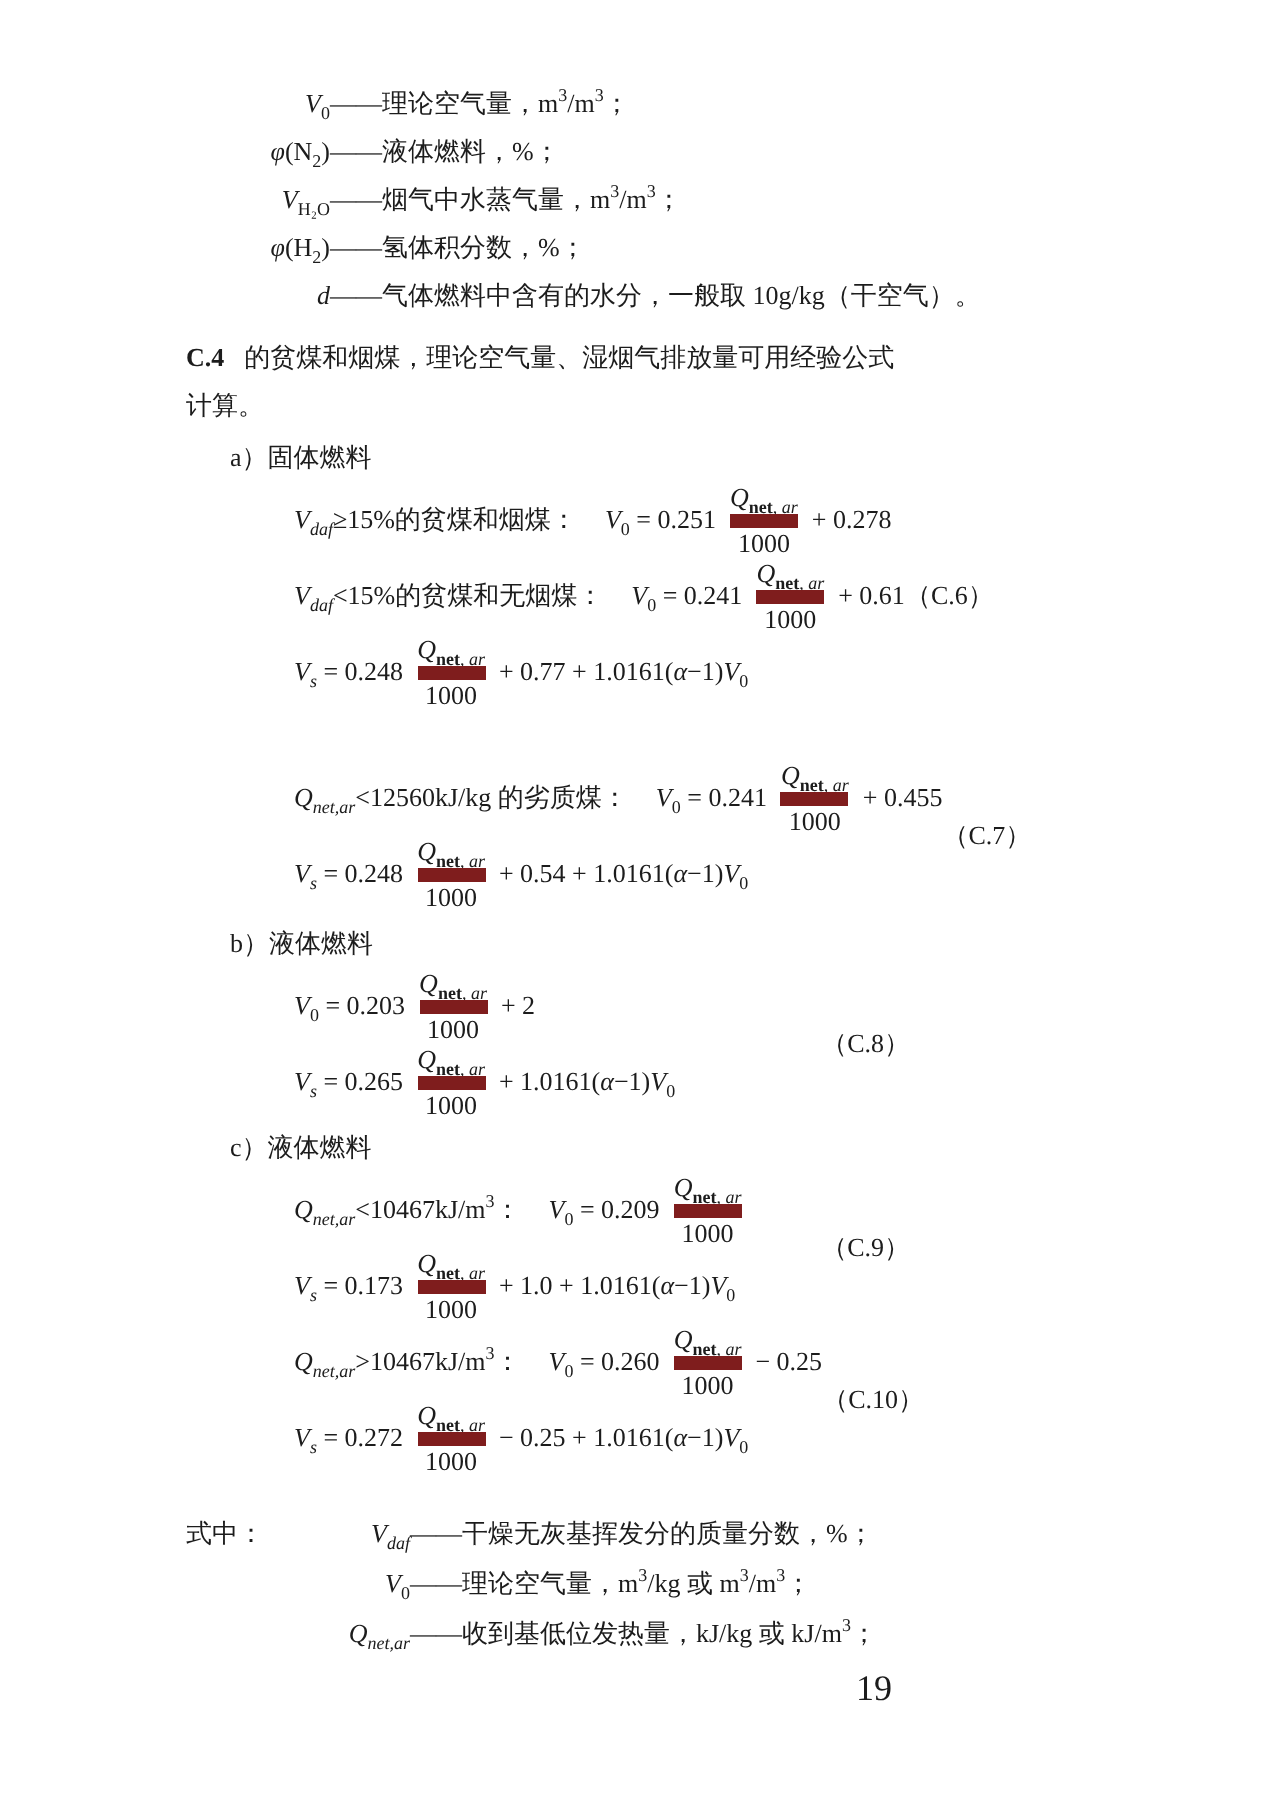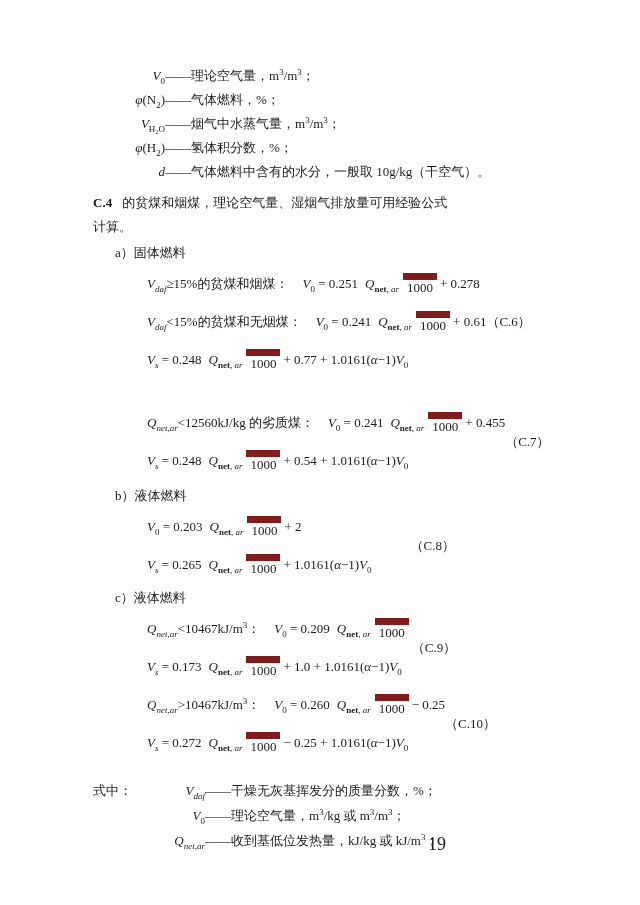--- a/index.html
+++ b/index.html
@@ -1,41 +1,41 @@
 <!DOCTYPE html>
 <html><head>
 <meta charset="utf-8">
 <style>
   html,body{margin:0;padding:0;}
   body{
     width:640px;height:905px;background:#ffffff;color:#1c1c1c;
     font-family:"Liberation Serif","DejaVu Serif",serif;
     font-size:13px;overflow:hidden;
   }
-  .page{box-sizing:border-box;width:548px;height:905px;padding:64px 93px 0 93px;position:relative;}
+  .page{box-sizing:border-box;width:548px;height:905px;padding:40px 93px 0 93px;position:relative;}
   i{font-style:italic;}
   sub{font-size:9px;line-height:0;}
   sup{font-size:9px;line-height:0;}
   
   .def-row{display:flex;line-height:24px;white-space:nowrap;}
   .def-term{width:72px;text-align:right;flex:0 0 auto;}
   .def-text{flex:0 0 auto;}
   
   .clause{margin:7px 0 0 0;line-height:24px;}
   .clause-num{font-weight:bold;margin-right:10px;}
   
   .sub-item{margin:2px 0 0 22px;line-height:24px;}
   .sub-item.b{margin-top:4px;}
   
   .eq-block{display:flex;align-items:center;margin-left:54px;}
   .eq-block.c7{margin-top:25px;}
   .eq-rows{display:flex;flex-direction:column;}
   .eq-row{height:38px;display:flex;align-items:center;white-space:nowrap;}
   .cond:not(:empty){margin-right:14px;}
-  .frac{display:inline-flex;flex-direction:row;align-items:center;margin:0 3px;line-height:1.05;vertical-align:middle;}
+  .frac{display:inline-flex;flex-direction:column;align-items:center;margin:0 3px;line-height:1.05;vertical-align:middle;}
   .frac .num{padding:0 4px 1px 4px;}
   .frac .den{border-top:7px solid #7f1d1d;padding:1px 4px 0 4px;}
   .eq-label{margin-left:auto;flex:0 0 auto;}
   
   .where{margin-top:16px;}
   .where-row{display:flex;line-height:25px;white-space:nowrap;align-items:flex-end;}
   .where-label{width:48px;flex:0 0 auto;}
   .where-term{width:64px;text-align:right;flex:0 0 auto;}
   
   .page-number{position:absolute;right:102px;bottom:50px;font-size:18px;}
@@ -45,21 +45,21 @@
 
 <div class="page">
 
   <section>
     <div class="def-row">
       <span class="def-term"><i>V</i><sub>0</sub></span>
       <span class="def-text">——理论空气量，m<sup>3</sup>/m<sup>3</sup>；</span>
     </div>
     <div class="def-row">
       <span class="def-term"><i>φ</i>(N<sub>2</sub>)</span>
-      <span class="def-text">——气体燃料，%；</span>
+      <span class="def-text">——液体燃料，%；</span>
     </div>
     <div class="def-row">
       <span class="def-term"><i>V</i><sub>H₂O</sub></span>
       <span class="def-text">——烟气中水蒸气量，m<sup>3</sup>/m<sup>3</sup>；</span>
     </div>
     <div class="def-row">
       <span class="def-term"><i>φ</i>(H<sub>2</sub>)</span>
       <span class="def-text">——氢体积分数，%；</span>
     </div>
     <div class="def-row">

